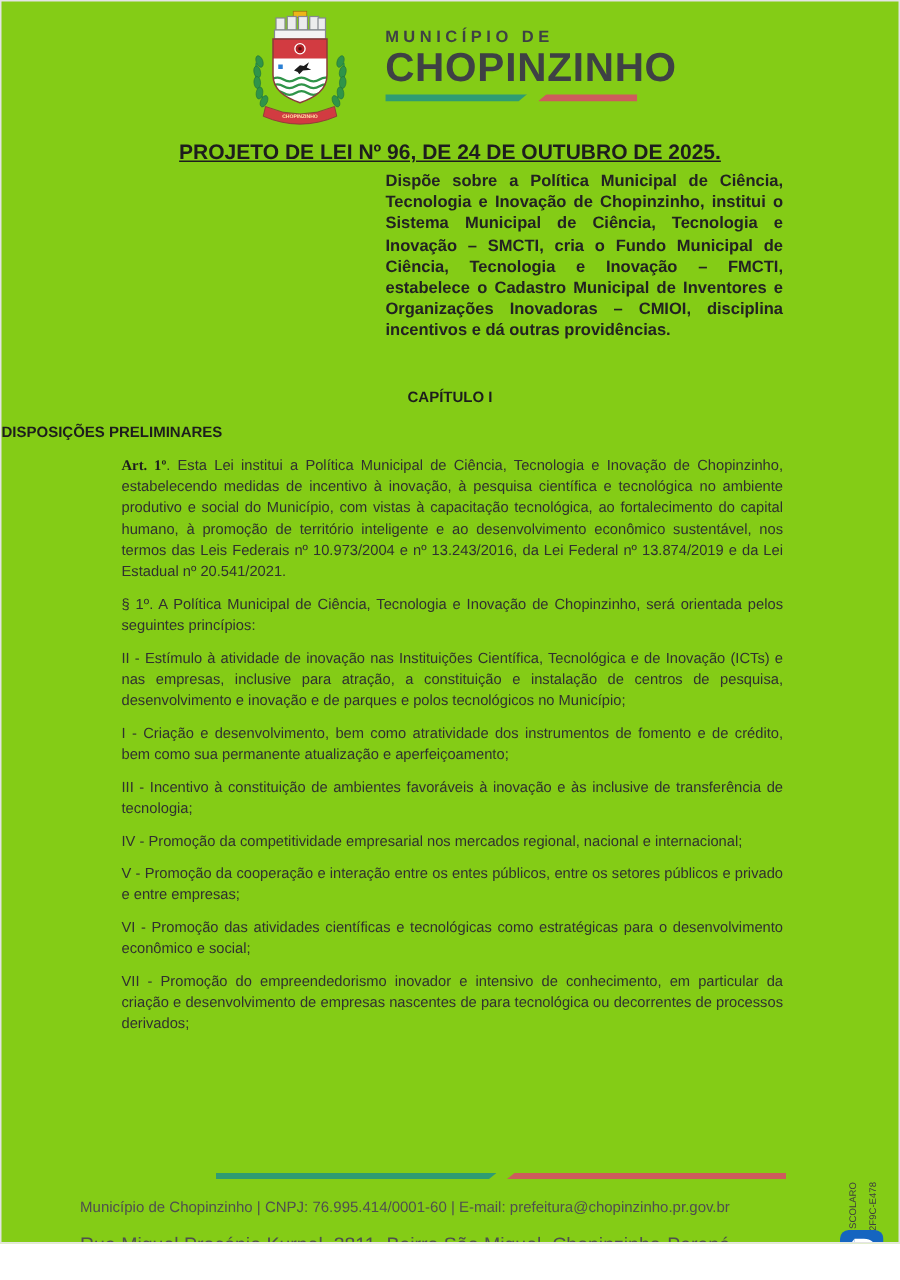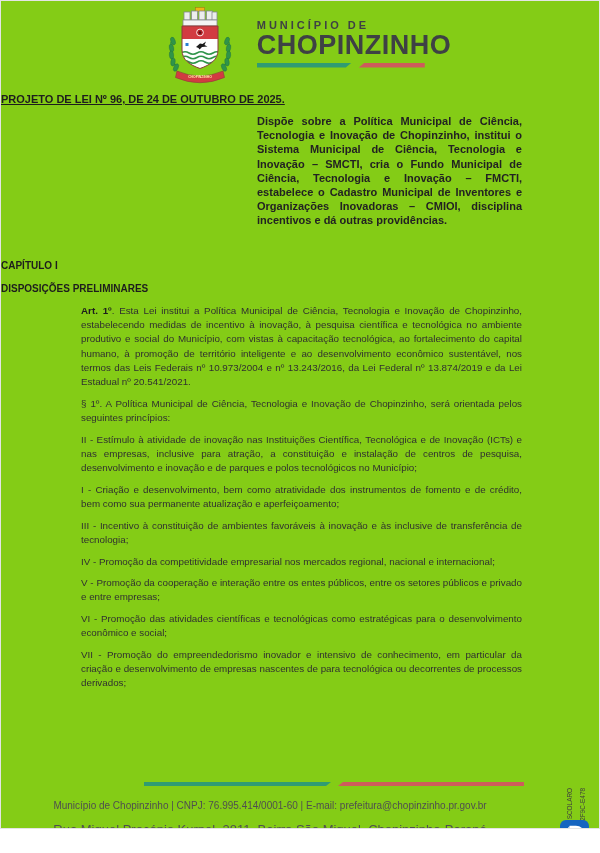--- a/index.html
+++ b/index.html
@@ -19,30 +19,30 @@
   .crest { width:102px; height:84px; flex:0 0 auto; }
   .brand { margin-top:14px; }
   .brand-top { font-size:11px; font-weight:bold; letter-spacing:3px; color:#3e4144; }
   .brand-main { font-size:27px; font-weight:800; letter-spacing:.5px; color:#3e4144; line-height:1.02; margin-top:1px; }
   .brand-stripes { display:flex; gap:7px; margin-top:3px; }
   .stripe { height:5px; }
   .stripe.green { width:95px; background:#2f9c72; clip-path:polygon(0 0,100% 0,calc(100% - 6px) 100%,0 100%); }
   .stripe.red   { width:66px; background:#cd5c5c; clip-path:polygon(6px 0,100% 0,100% 100%,0 100%); }
 
   
-  .doc-title { position:absolute; top:92px; left:0; right:0; 
-               font-size:11px; font-weight:bold; text-decoration:underline; color:#1d1d1d; }
+  .doc-title { position:absolute; top:92px; left:0; right:0; text-align:center;
+               font-size:14px; font-weight:bold; text-decoration:underline; color:#1d1d1d; }
   .ementa { position:absolute; top:113px; left:256px; width:265px;
             font-size:11px; font-weight:bold; line-height:14.2px; text-align:justify; color:#222; }
-  .chapter  { position:absolute; top:259px; left:0; right:0; text-align:left; font-size:10px; font-weight:bold; color:#1d1d1d; }
+  .chapter  { position:absolute; top:259px; left:0; right:0; text-align:center; font-size:10px; font-weight:bold; color:#1d1d1d; }
   .section  { position:absolute; top:282px; left:0; right:0; text-align:left; font-size:10px; font-weight:bold; color:#1d1d1d; }
 
   .body-text { position:absolute; top:303px; left:80px; width:441px; }
   .body-text p { font-size:9.8px; line-height:14.2px; text-align:justify; color:#303030; margin-bottom:7.5px; }
-  .body-text p strong { color:#1d1d1d; }
+  .body-text p strong { color:#1d1d1d;font-family:Liberation Serif, serif; }
 
   
   .footer-rule { position:absolute; top:781px; left:143px; display:flex; gap:7px; }
   .footer-rule .seg { height:4px; }
   .footer-rule .seg.green { width:187px; background:#2f9c72; clip-path:polygon(0 0,100% 0,calc(100% - 5px) 100%,0 100%); }
   .footer-rule .seg.red   { width:186px; background:#cd5c5c; clip-path:polygon(5px 0,100% 0,100% 100%,0 100%); }
   .footer-line1 { position:absolute; top:799px; left:0; right:60px; text-align:center; font-size:10px; color:#4f4f4f; }
   .footer-line2 { position:absolute; top:821px; left:0; right:60px; text-align:center; font-size:13px; color:#4f4f4f; }
 
   

